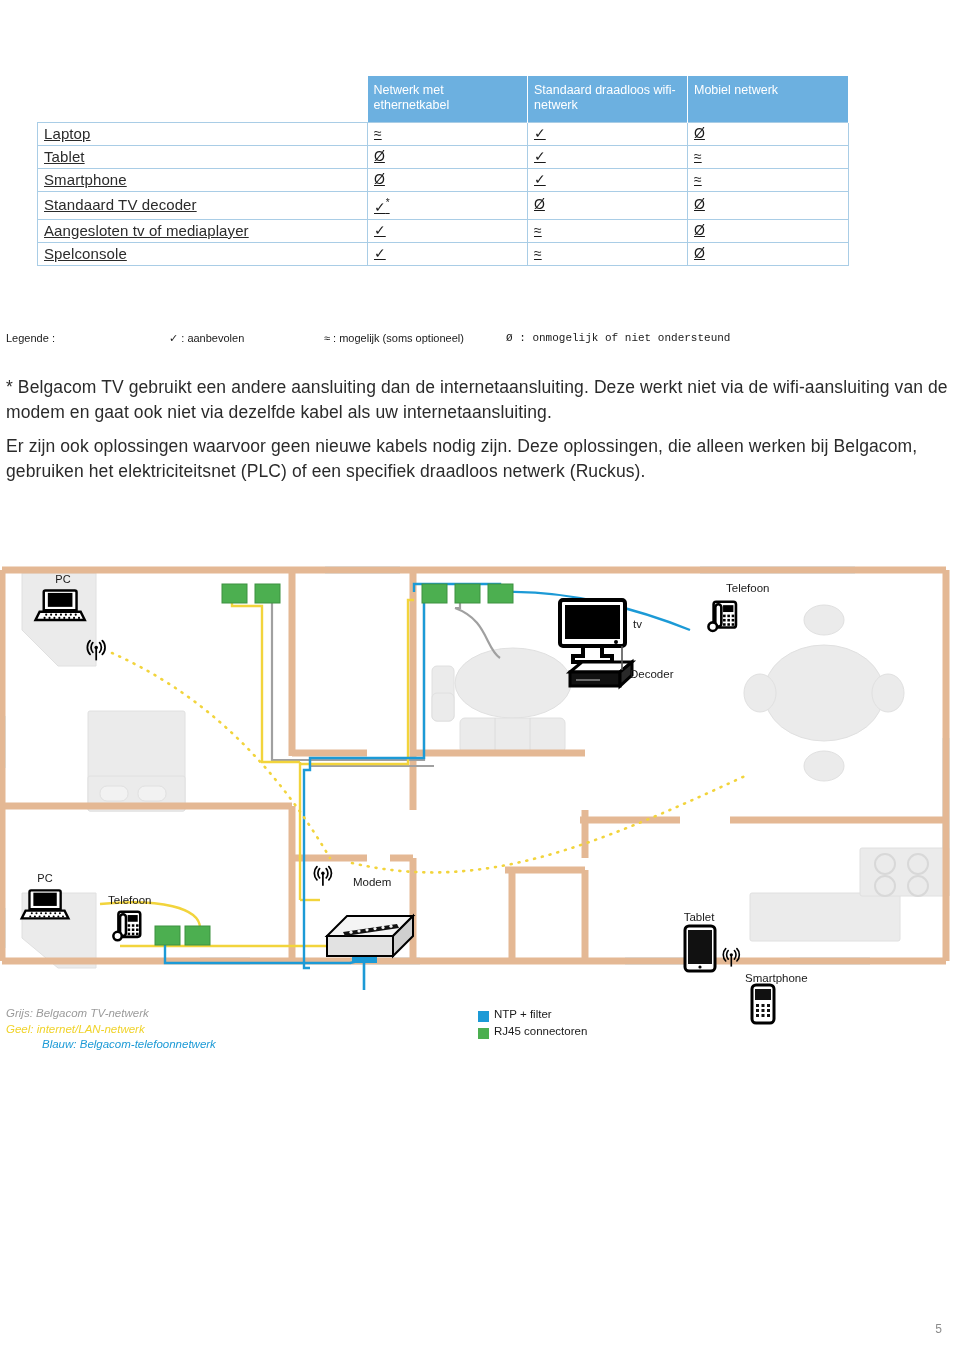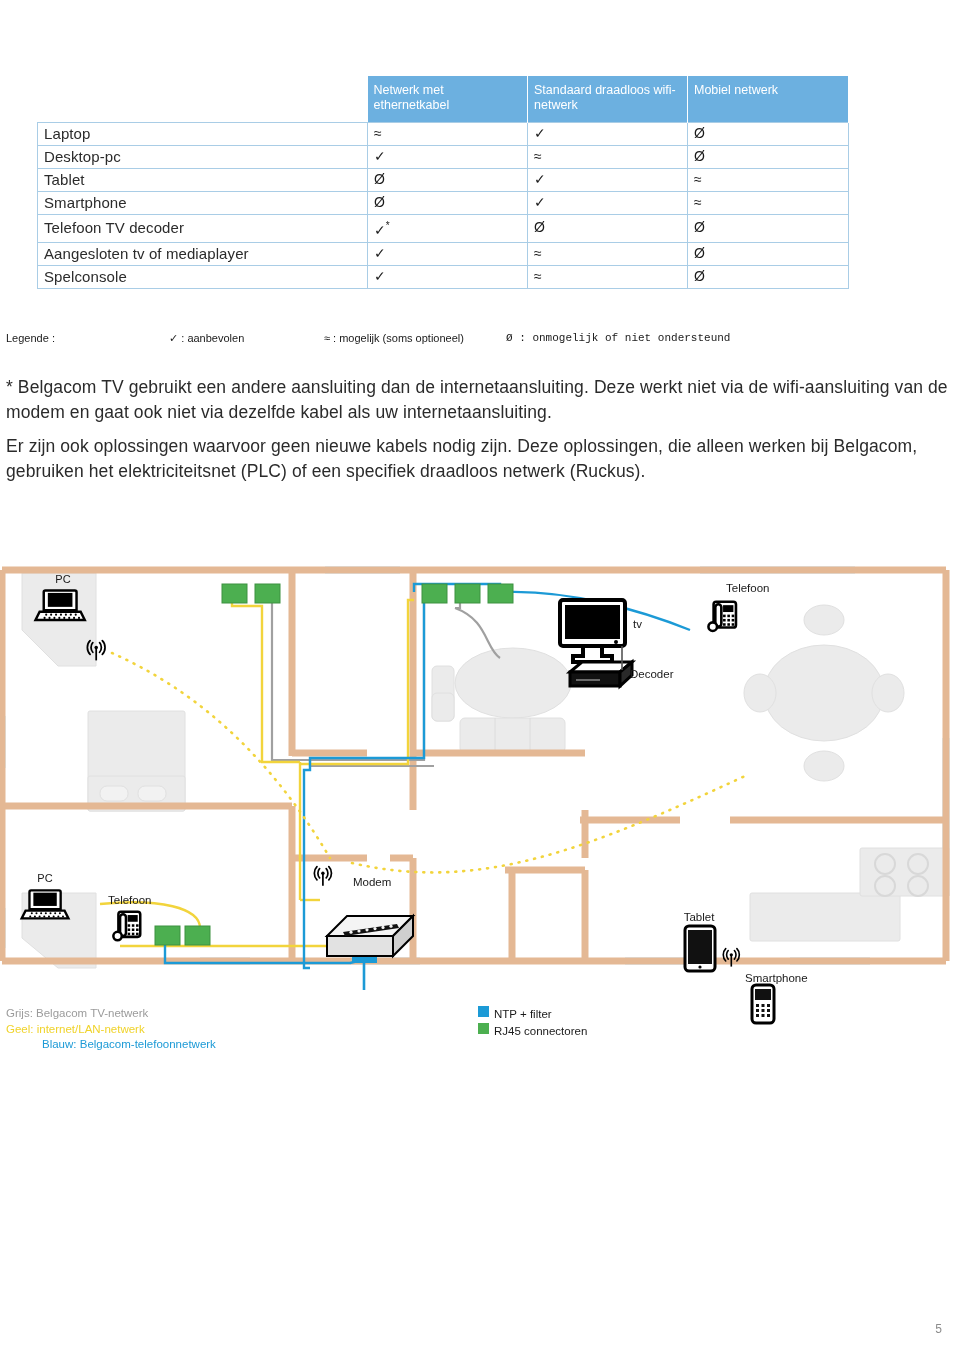--- a/index.html
+++ b/index.html
@@ -34,21 +34,21 @@
     border-right:1px solid #ffffff;
     height:30px;
   }
   #solutions-table thead th.blank{
     background:#ffffff;border:none;
   }
   #solutions-table tbody td{
     border:1px solid #a9cde6;
     font-size:15px;line-height:17px;
     padding:2px 6px 3px 6px;height:17px;
-    color:#2b2b2b;vertical-align:middle;
+    color:#2b2b2b;vertical-align:middle;text-decoration:underline;
   }
   #solutions-table tbody td.mark{
     font-size:14px;color:#1a1a1a;
   }
   #solutions-table tbody td.label{
     letter-spacing:.1px;
   }
   .star{font-size:10px;vertical-align:super;}
 
   
@@ -73,33 +73,33 @@
 
   
   #floorplan{
     position:absolute;left:0px;top:548px;width:793px;height:500px;
   }
   #floorplan svg{display:block;}
 
   
   #cable-legend{
     position:absolute;left:6px;top:1006px;
-    font-size:11.5px;line-height:15.5px;
+    font-size:11.5px;line-height:15.5px;font-style:italic;
   }
   #cable-legend div{white-space:nowrap;}
   .cl-grey{color:#9b9b9b;}
   .cl-yellow{color:#f0d32a;}
   .cl-blue{color:#1c9ad6;padding-left:36px;}
 
   
   #connector-legend{
     position:absolute;left:478px;top:1006px;
     font-size:11.5px;line-height:16px;color:#1a1a1a;
   }
-  #connector-legend .cn{display:flex;align-items:flex-start;gap:5px;margin-bottom:1px;}
+  #connector-legend .cn{display:flex;align-items:flex-end;gap:5px;margin-bottom:1px;}
   #connector-legend .sw{width:11px;height:11px;display:inline-block;flex:0 0 auto;}
   .sw-ntp{background:#1c9ad6;}
   .sw-rj45{background:#4caf50;}
 
   
   #page-number{
     position:absolute;right:18px;bottom:14px;
     font-size:12px;color:#8c8c8c;
   }
 </style>
@@ -125,39 +125,33 @@
       </tr>
     </thead>
     <tbody id="table-body">
         <tr>
           <td class="label">Laptop</td>
           <td class="mark">≈</td>
           <td class="mark">✓</td>
           <td class="mark">Ø</td>
         </tr>
         <tr>
-          <td class="label">Desktop-pc</td>
+          <td class="label">Tablet</td>
+          <td class="mark">Ø</td>
           <td class="mark">✓</td>
           <td class="mark">≈</td>
-          <td class="mark">Ø</td>
-        </tr>
-        <tr>
-          <td class="label">Tablet</td>
+        </tr>
+        <tr>
+          <td class="label">Smartphone</td>
           <td class="mark">Ø</td>
           <td class="mark">✓</td>
           <td class="mark">≈</td>
         </tr>
         <tr>
-          <td class="label">Smartphone</td>
-          <td class="mark">Ø</td>
-          <td class="mark">✓</td>
-          <td class="mark">≈</td>
-        </tr>
-        <tr>
-          <td class="label">Telefoon TV decoder</td>
+          <td class="label">Standaard TV decoder</td>
           <td class="mark">✓<span class="star">*</span></td>
           <td class="mark">Ø</td>
           <td class="mark">Ø</td>
         </tr>
         <tr>
           <td class="label">Aangesloten tv of mediaplayer</td>
           <td class="mark">✓</td>
           <td class="mark">≈</td>
           <td class="mark">Ø</td>
         </tr>

